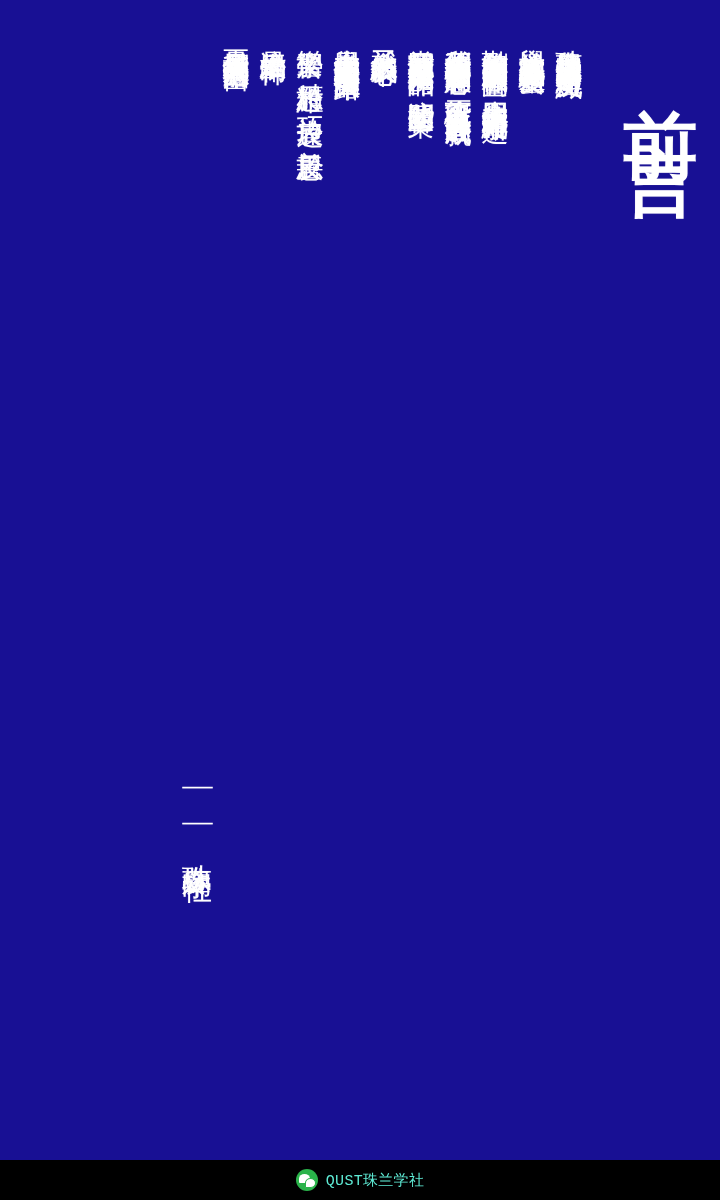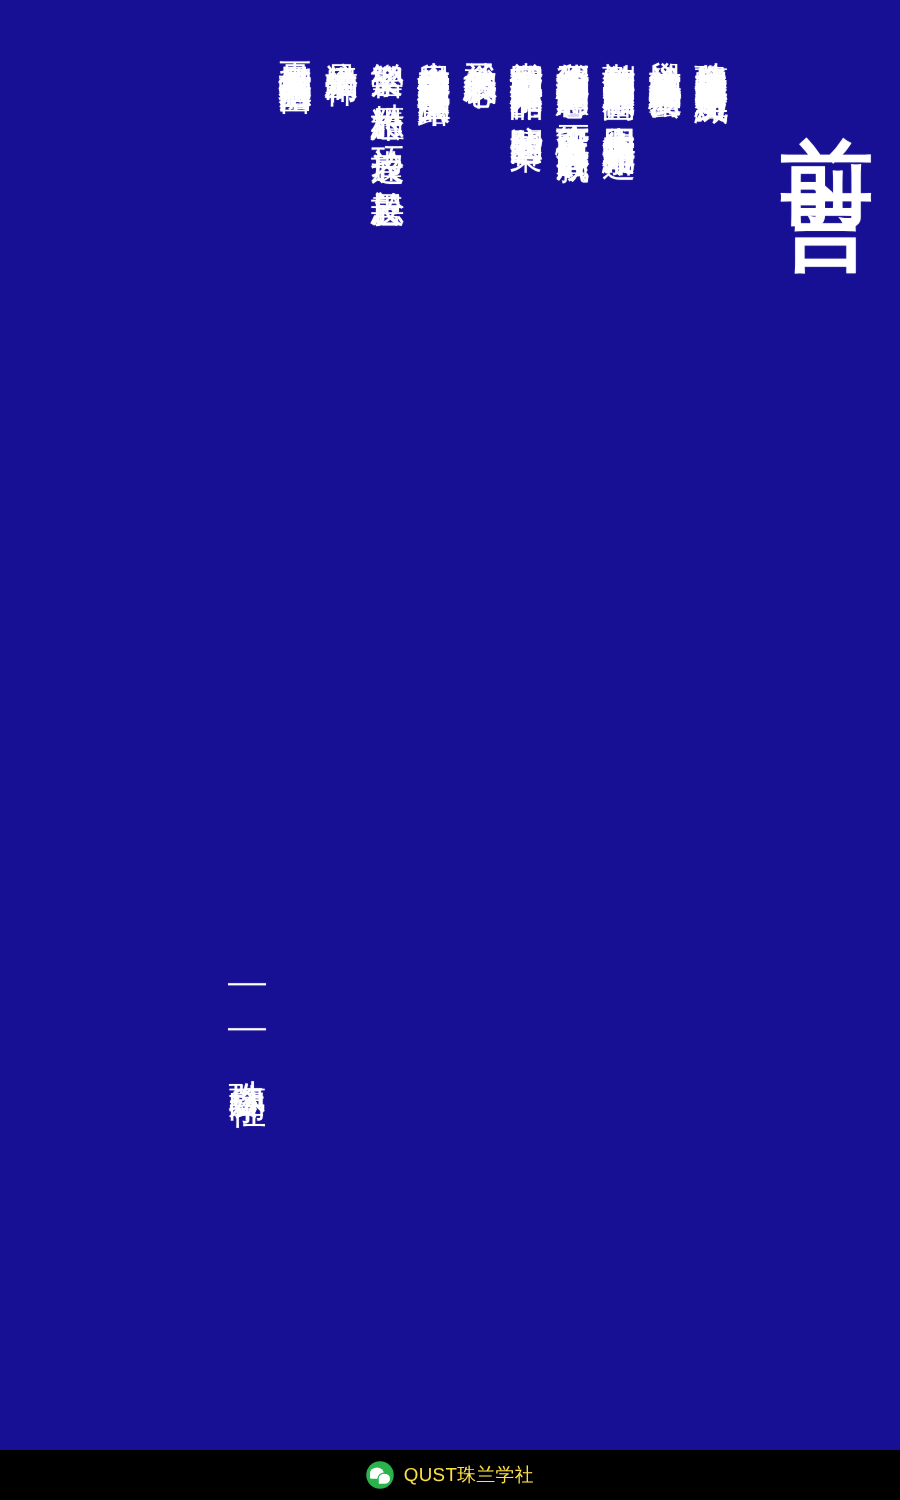--- a/index.html
+++ b/index.html
@@ -113,22 +113,22 @@
     top: 5px;
   }
   .wechat-badge::after {
     width: 9px;
     height: 7.5px;
     left: 9px;
     top: 9px;
     border: 1px solid #2ab34a;
   }
   #footer-label {
-    color: #fde047;
-    font-family: Liberation Sans, sans-serif;
+    color: #5eead4;
+    font-family: Liberation Mono, monospace;
     font-size: 15px;
     letter-spacing: 0.02em;
   }
 </style>
 </head>
 <body>
 
 <div id="page">
 
   <div id="poster">

